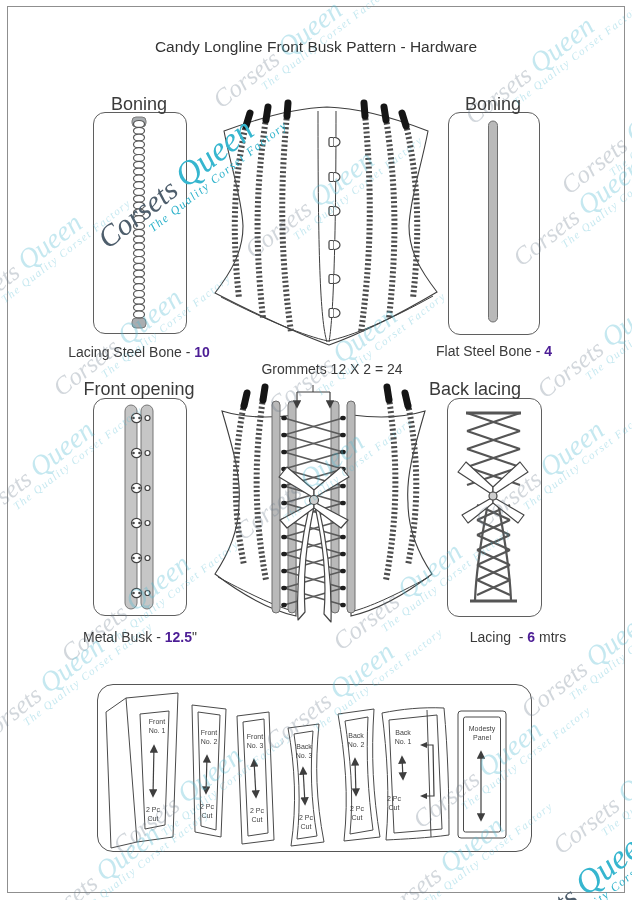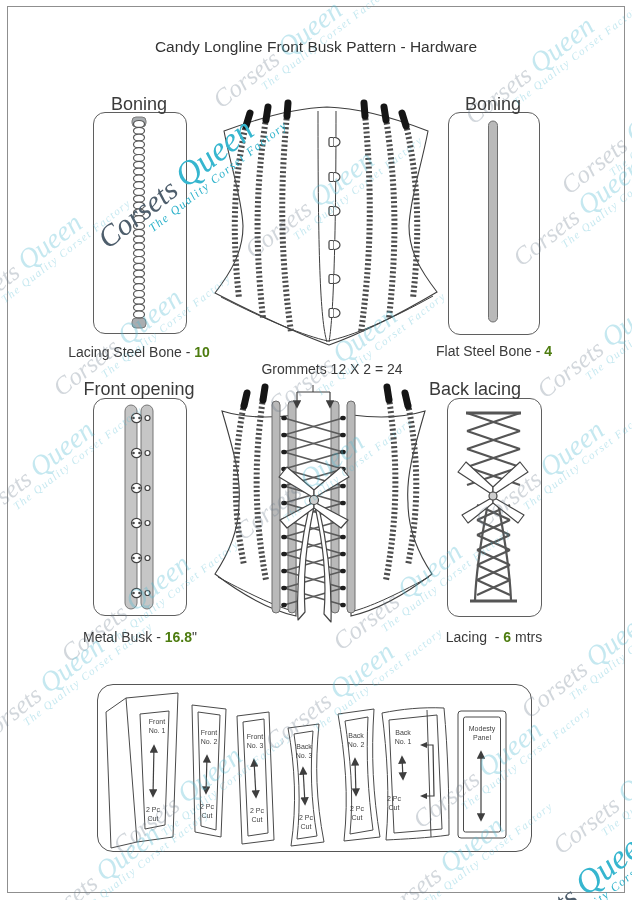--- a/index.html
+++ b/index.html
@@ -13,21 +13,21 @@
   #box-busk{left:93px;top:398px;width:92px;height:216px;}
   #box-lacing{left:447px;top:398px;width:93px;height:217px;}
   #pattern-box{position:absolute;left:97px;top:684px;width:433px;height:166px;
         border:1px solid #555;border-radius:16px;z-index:4;}
   #art{position:absolute;left:0;top:0;z-index:10;pointer-events:none;}
   .label{position:absolute;z-index:20;transform:translateX(-50%);white-space:nowrap;}
   .title{font-size:15.5px;color:#333;}
   .boxlabel{font-size:18px;}
   .caption{font-size:14px;}
   .caption .cap-text,.caption .cap-suffix{white-space:pre;}
-  .caption .cap-value{color:#4d7c0f;font-weight:bold;white-space:pre;}
+  .caption .cap-value{color:#4c1d95;font-weight:bold;white-space:pre;}
   .footer-text{font-size:15px;}
   
   .ol{fill:#fff;stroke:#3e3e3e;stroke-width:1.1;}
   .thin{fill:none;stroke:#3e3e3e;stroke-width:1;}
   .coil{fill:none;stroke:#4d4d4d;stroke-width:6;stroke-dasharray:2.1 2.3;}
   .tip{stroke:#151515;stroke-width:7;stroke-linecap:round;}
   .bar{fill:#b9b9b9;stroke:#6e6e6e;stroke-width:1;}
   .buskbar{fill:#c6c6c6;stroke:#777;stroke-width:1;}
   .coil-ring{fill:#fff;stroke:#555;stroke-width:1.2;}
   .cap-end{fill:#a9adb0;stroke:#7a7a7a;stroke-width:1;}
@@ -376,23 +376,23 @@
   </div>
   <div class="label caption" style="left:332px;top:361px;">Grommets 12 X 2 = 24</div>
   <div class="label caption" style="left:494px;top:343px;">
     <span class="cap-text">Flat Steel Bone - </span><span class="cap-value">4</span>
   </div>
 
   <div class="label boxlabel" style="left:139px;top:379px;text-align:center;">Front opening</div>
   <div class="label boxlabel" style="left:475px;top:379px;">Back lacing</div>
 
   <div class="label caption" style="left:140px;top:629px;">
-    <span class="cap-text">Metal Busk - </span><span class="cap-value">16.8</span><span class="cap-suffix">"</span>
+    <span class="cap-text">Metal Busk - </span><span class="cap-value">12.5</span><span class="cap-suffix">"</span>
   </div>
-  <div class="label caption" style="left:494px;top:629px;">
+  <div class="label caption" style="left:518px;top:629px;">
     <span class="cap-text">Lacing  - </span><span class="cap-value">6</span><span class="cap-suffix"> mtrs</span>
   </div>
 
 <div class="wm wm-strong" style="left: 190px; top: 178px;">
       <div><span class="wn1">Corsets </span><span class="wn2">Queen</span></div>
       <div class="wtag">The Quality Corset Factory</div>
     </div>
     <div class="wm wm-strong" style="left: 590px; top: 886px;">
       <div><span class="wn1">Corsets </span><span class="wn2">Queen</span></div>
       <div class="wtag">The Quality Corset Factory</div>

